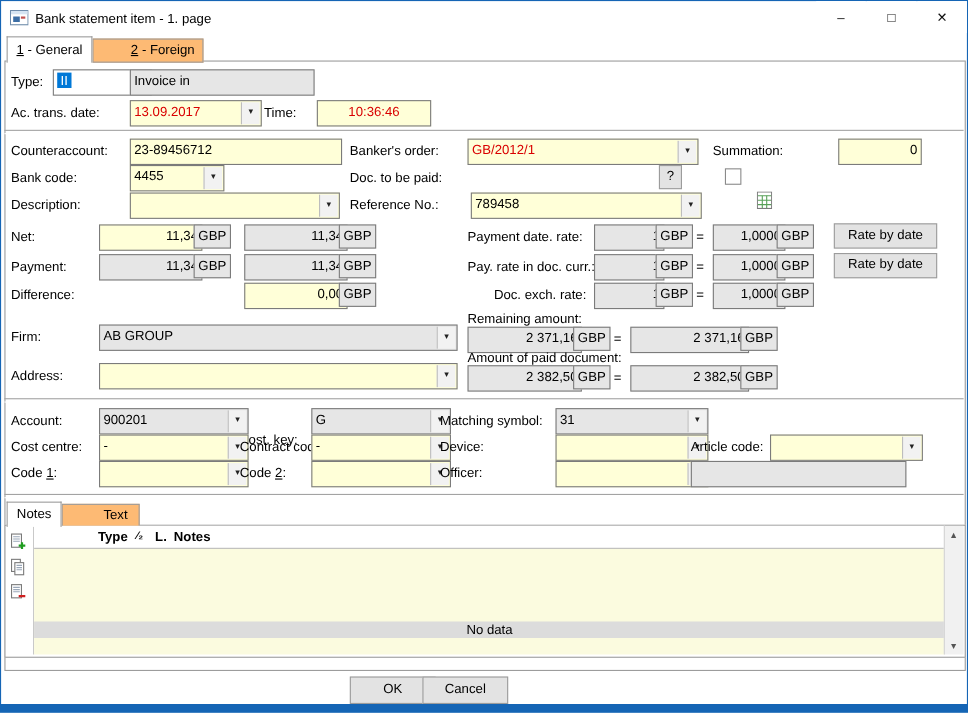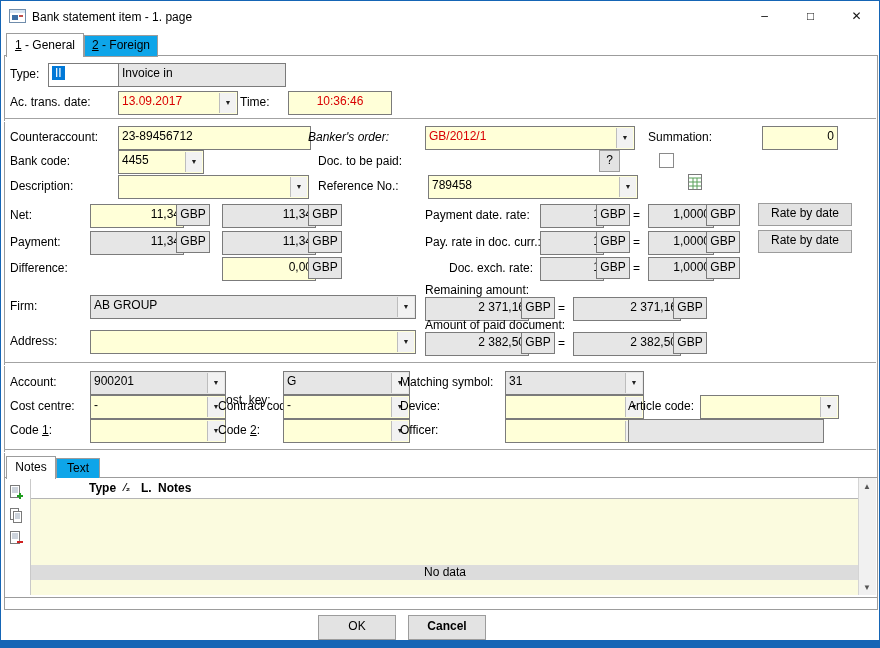--- a/index.html
+++ b/index.html
@@ -20,21 +20,21 @@
   .combo{padding-right:19px;}
   .dd{position:absolute;top:1px;right:1px;bottom:1px;width:16px;background:#f2f2f2;border-left:1px solid #bdbdbd;display:flex;align-items:center;justify-content:center;}
   .dd::after{content:"▼";font-size:7px;color:#222;}
   .sel{background:#0078d7;color:#fff;padding:0 3px;}
   .unit{position:absolute;height:20px;width:32px;border:1px solid #7b7b7b;background:#e6e6e6;text-align:center;line-height:18px;}
   .btn{position:absolute;background:#e3e3e3;border:1px solid #9c9c9c;text-align:center;cursor:default;}
   .sep{position:absolute;left:4px;width:872px;height:2px;border-top:1px solid #a3a3a3;border-bottom:1px solid #fff;}
   .page{position:absolute;border:1px solid #9c9c9c;background:#fff;}
   .tab{position:absolute;border:1px solid #9c9c9c;background:#fff;text-align:center;white-space:nowrap;}
   .tab.active{border-bottom:none;z-index:3;}
-  .tab.inactive{background:#0ea5e9;}
+  .tab.inactive{background:#fdba74;padding-left:27px;}
   .chk{position:absolute;width:13px;height:13px;border:1px solid #8a8a8a;background:#fff;}
   .nt-header{position:absolute;left:0;top:0;right:0;height:20px;background:#fff;border-bottom:1px solid #b5b5b5;font-weight:bold;}
   .nt-header span{position:absolute;top:2px;line-height:16px;}
   .nt-body{position:absolute;left:0;top:21px;right:0;bottom:0;background:#fbfbdf;}
   .nodata{position:absolute;left:0;right:0;top:66px;height:15px;background:#dcdcdc;text-align:center;line-height:15px;}
   .sb{position:absolute;background:#f1f1f1;border-left:1px solid #d4d4d4;}
   .sb-up,.sb-dn{position:absolute;left:0;width:16px;height:16px;display:flex;align-items:center;justify-content:center;font-size:8px;color:#555;}
   .sb-up{top:0;}
   .sb-dn{bottom:0;}
   .sb-up::after{content:"▲";}
@@ -82,21 +82,21 @@
     <span>13.09.2017</span>
     <span class="dd"></span>
   </div>
   <span class="lbl" style="left:240px;top:94px;">Time:</span>
   <div class="fld red ctr" style="left:288px;top:91px;width:96px;">10:36:46</div>
 
   <div class="sep" style="top:118px;"></div>
 
   <span class="lbl" style="left:10px;top:129px;">Counteraccount:</span>
   <div class="fld" style="left:118px;top:126px;width:185px;">23-89456712</div>
-  <span class="lbl" style="left:308px;top:129px;font-style:italic;">Banker's order:</span>
+  <span class="lbl" style="left:318px;top:129px;">Banker's order:</span>
   <div class="fld combo red" style="left:425px;top:126px;width:186px;">
     <span>GB/2012/1</span>
     <span class="dd"></span>
   </div>
   <span class="lbl" style="left:648px;top:129px;">Summation:</span>
   <div class="fld num" style="left:762px;top:126px;width:68px;">0</div>
 
   <span class="lbl" style="left:10px;top:153px;">Bank code:</span>
   <div class="fld combo" style="left:118px;top:150px;width:62px;">
     <span>4455</span>
@@ -287,14 +287,14 @@
     <div class="nt-body">
       <div class="nodata">No data</div>
     </div>
   </div>
   <div class="sb" style="left:858px;top:478px;width:17px;height:117px;">
     <span class="sb-up"></span>
     <span class="sb-dn"></span>
   </div>
 
   <div class="btn" style="left:318px;top:615px;width:76px;height:23px;line-height:21px;">OK</div>
-  <div class="btn" style="left:408px;top:615px;width:76px;height:23px;line-height:21px;font-weight:bold;">Cancel</div>
+  <div class="btn" style="left:384px;top:615px;width:76px;height:23px;line-height:21px;">Cancel</div>
 </div>
 
 </body></html>

